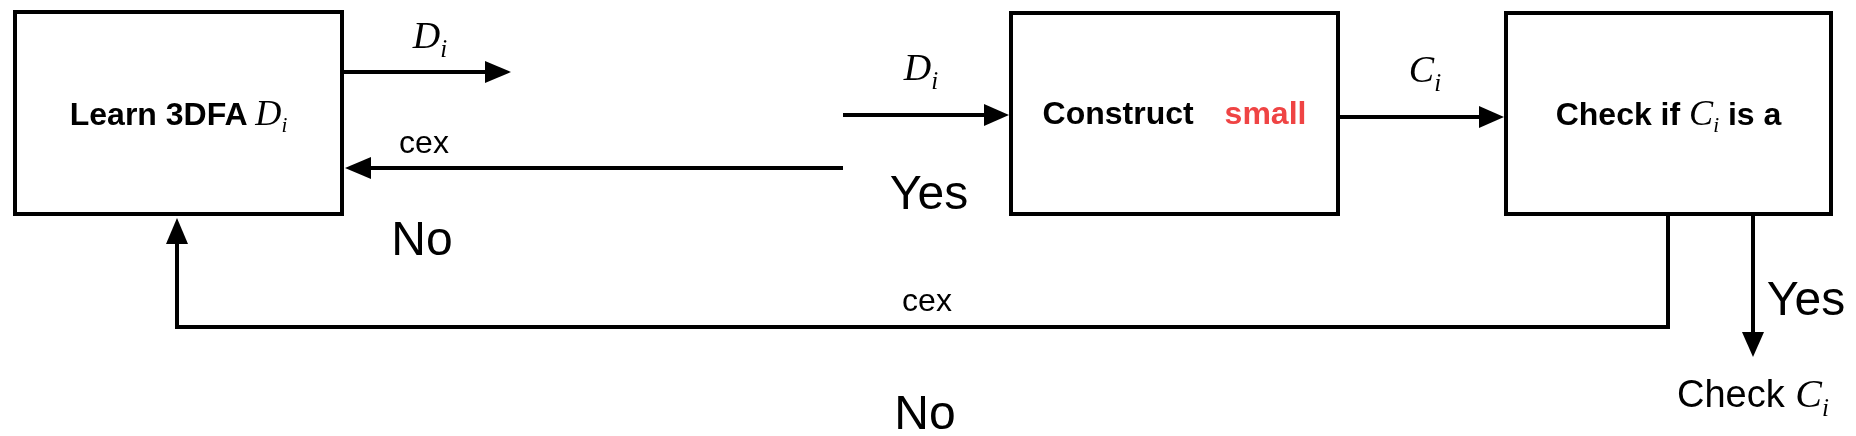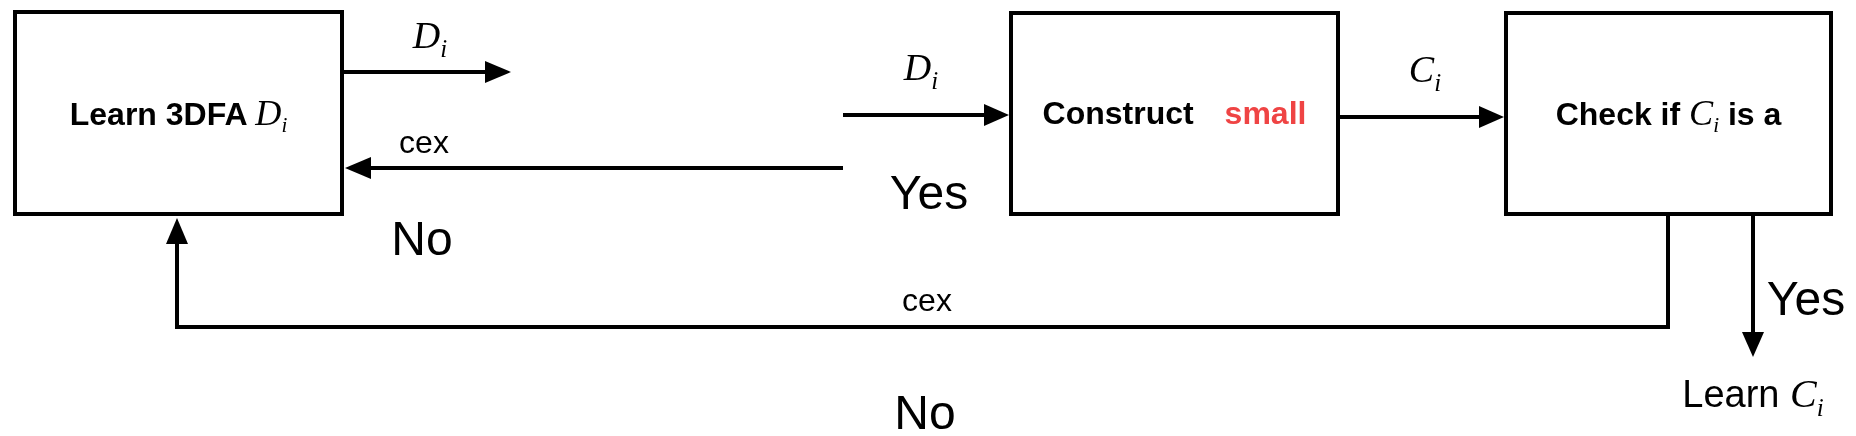--- a/index.html
+++ b/index.html
@@ -87,15 +87,15 @@
   <div class="edge-label lab-math" id="lbl-d2"><span>D</span><sub class="msub">i</sub></div>
   <div class="edge-label lab-bold" id="lbl-yes1">Yes</div>
 
   <div class="edge-label lab-math" id="lbl-c1"><span>C</span><sub class="msub">i</sub></div>
 
   <div class="edge-label lab-bold" id="lbl-yes2">Yes</div>
 
   <div class="edge-label lab-text" id="lbl-cex2">cex</div>
   <div class="edge-label lab-bold" id="lbl-no2">No</div>
 
-  <div class="return-label" id="lbl-return"><span>Learn </span><span class="mvar">C</span><sub class="msub">i</sub></div>
+  <div class="return-label" id="lbl-return"><span>Check </span><span class="mvar">C</span><sub class="msub">i</sub></div>
 
 </div>
 
 </body></html>

